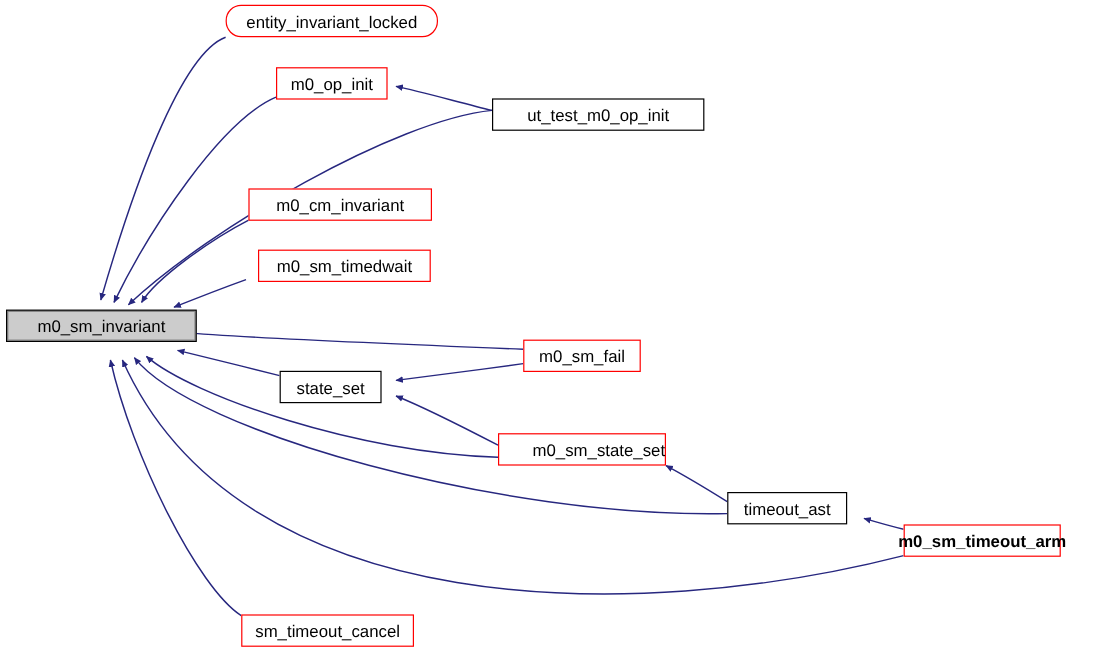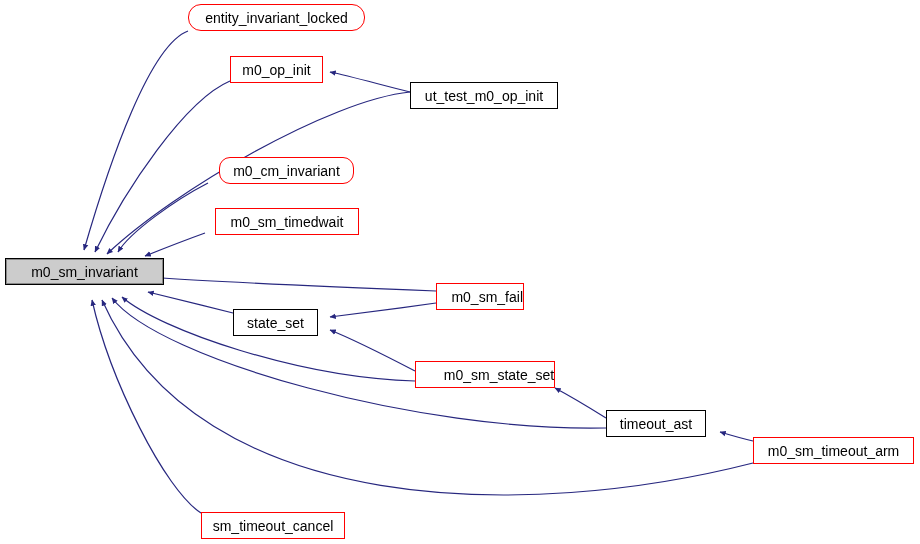--- a/index.html
+++ b/index.html
@@ -81,40 +81,40 @@
     </svg>
 <div class="gnode current" style="left: 5px; top: 258px; width: 159px;">
       <span class="label">m0_sm_invariant</span>
     </div>
     <div class="gnode red" style="left: 188px; top: 4px; width: 177px; border-radius: 13px;">
       <span class="label">entity_invariant_locked</span>
     </div>
     <div class="gnode red" style="left: 230px; top: 56px; width: 93px;">
       <span class="label">m0_op_init</span>
     </div>
-    <div class="gnode" style="left: 410px; top: 82px; width: 148px;">
+    <div class="gnode" style="left: 410px; top: 82px; width: 177px;">
       <span class="label">ut_test_m0_op_init</span>
     </div>
-    <div class="gnode red" style="left: 219px; top: 157px; width: 135px; border-radius: 11px;">
+    <div class="gnode red" style="left: 207px; top: 157px; width: 153px;">
       <span class="label">m0_cm_invariant</span>
     </div>
     <div class="gnode red" style="left: 215px; top: 208px; width: 144px;">
       <span class="label">m0_sm_timedwait</span>
     </div>
-    <div class="gnode red" style="left: 436px; top: 283px; width: 88px; justify-content: flex-end;">
+    <div class="gnode red" style="left: 436px; top: 283px; width: 98px;">
       <span class="label">m0_sm_fail</span>
     </div>
     <div class="gnode" style="left: 233px; top: 309px; width: 85px; text-align: right;">
       <span class="label">state_set</span>
     </div>
     <div class="gnode red" style="left: 415px; top: 361px; width: 140px; padding-left: 28px;">
       <span class="label">m0_sm_state_set</span>
     </div>
     <div class="gnode" style="left: 606px; top: 410px; width: 100px; align-items: center;">
       <span class="label">timeout_ast</span>
     </div>
-    <div class="gnode red" style="left: 753px; top: 437px; width: 161px;">
+    <div class="gnode red" style="left: 753px; top: 437px; width: 131px; font-weight: bold;">
       <span class="label">m0_sm_timeout_arm</span>
     </div>
     <div class="gnode red" style="left: 201px; top: 512px; width: 144px;">
       <span class="label">sm_timeout_cancel</span>
     </div>
   </div>
 
 </body></html>

